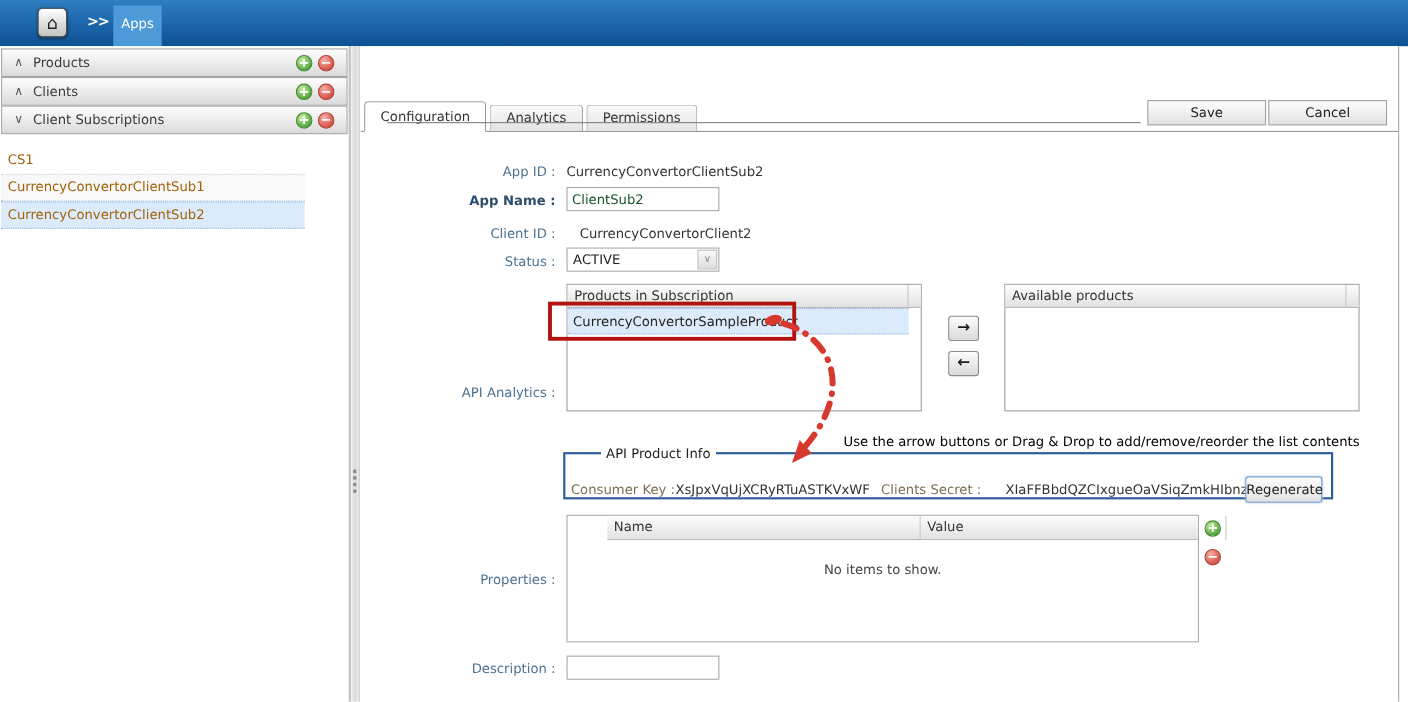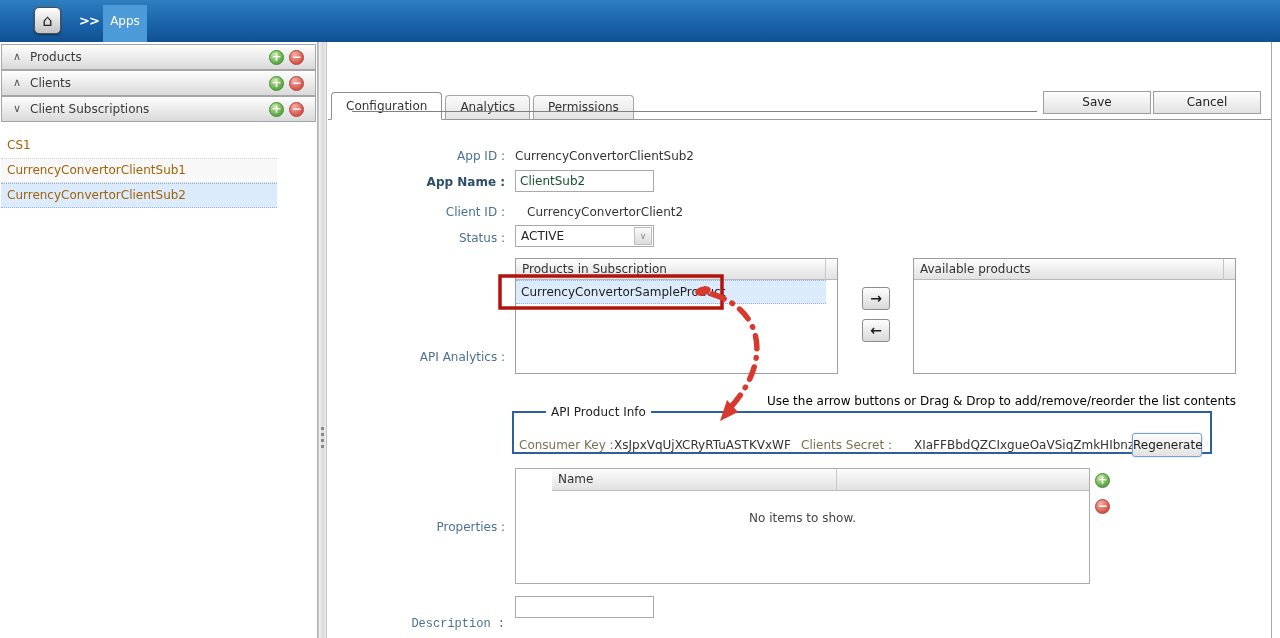--- a/index.html
+++ b/index.html
@@ -82,21 +82,21 @@
 
   .flabel { position:absolute; left:0; width:177px; text-align:right; color:#4c7191; }
   .flabel.bold { font-weight:bold; color:#2c4e6b; }
   .fvalue { position:absolute; left:187px; color:#333; }
   .l-appid { top:107px; } .v-appid { top:107px; }
   .l-appname { top:133px; }
   .l-clientid { top:163px; } .v-clientid { top:163px;margin-left:12px; }
   .l-status { top:189px; }
   .l-apiproducts { top:308px; }
   .l-properties { top:478px; }
-  .l-description { top:575px;font-family:Liberation Mono, monospace; }
+  .l-description { top:559px; }
 
   .text-input { position:absolute; left:187px; width:139px; height:22px;
     border:1px solid #a9a9a9; padding:0 4px;
     font: 12px "DejaVu Sans","Liberation Sans",sans-serif; color:#14532d; background:#fff; }
   .in-appname { top:128px; } .in-description { top:554px; }
 
   .dropdown { position:absolute; left:187px; top:183px; width:139px; height:22px;
     border:1px solid #a9a9a9; background:#fff; cursor:pointer; }
   .dd-value { position:absolute; left:5px; top:3px; color:#222; }
   .dd-btn { position:absolute; right:1px; top:1px; width:18px; height:18px;
@@ -244,20 +244,21 @@
     <span class="ck-value">XsJpxVqUjXCRyRTuASTKVxWF</span>
     <span class="cs-label">Clients Secret :</span>
     <span class="cs-value">XIaFFBbdQZCIxgueOaVSiqZmkHIbnzuZPVvI</span>
     <button class="regen-btn">Regenerate</button>
   </fieldset>
 
   <div class="flabel l-properties">Properties :</div>
   <div class="ptable">
     <div class="pt-header">
       <div class="pt-col pt-name">Name</div>
+      <div class="pt-col pt-value">Value</div>
     </div>
     <div class="pt-empty">No items to show.</div>
   </div>
   <span class="circle-btn green props-add">+</span>
   <span class="circle-btn red props-rem">−</span>
 
   <div class="flabel l-description">Description :</div>
   <input class="text-input in-description" type="text" value="" style="">
 </div>
 

